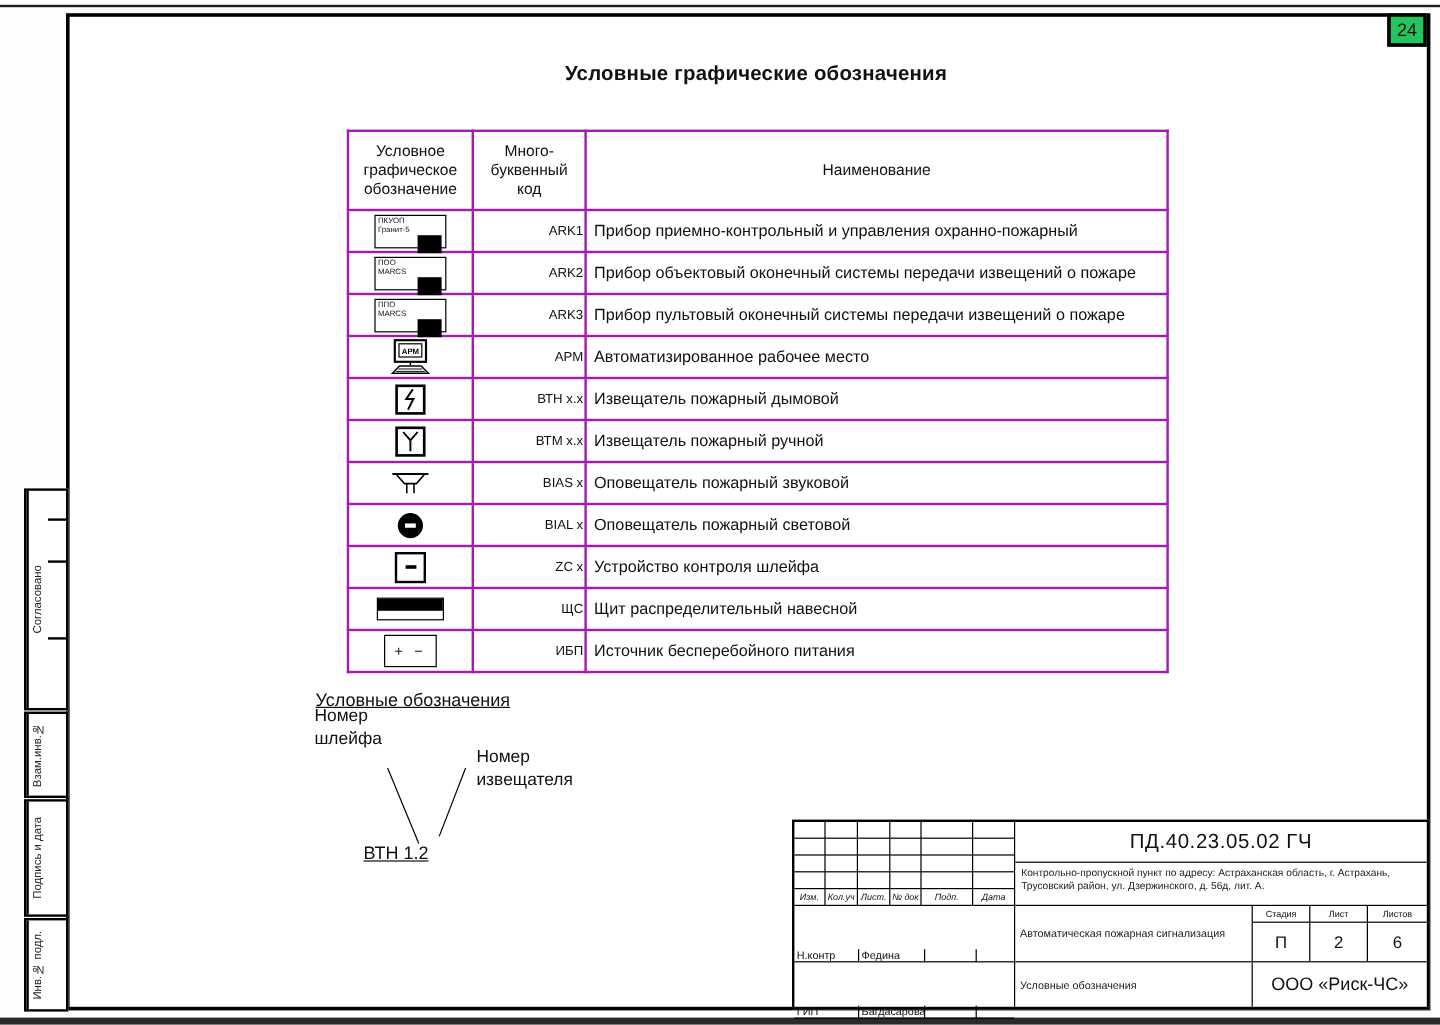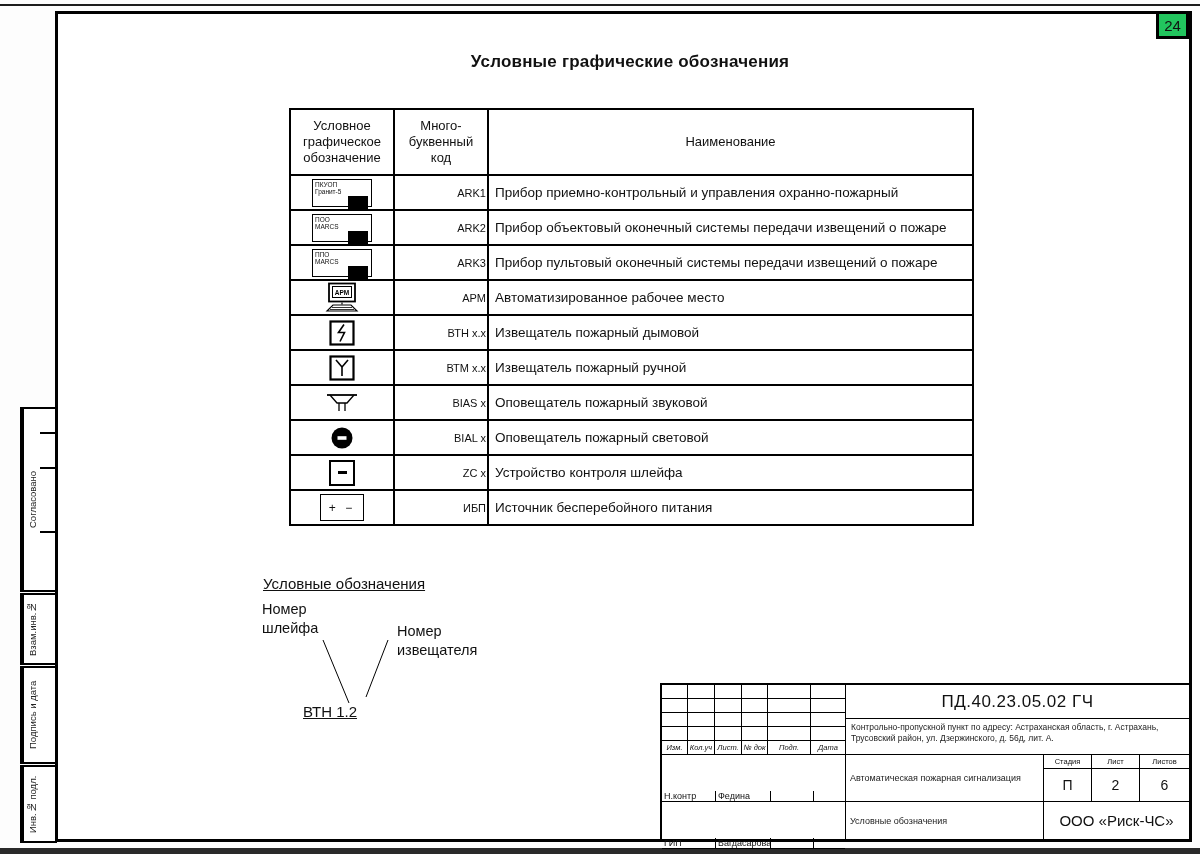--- a/index.html
+++ b/index.html
@@ -22,21 +22,21 @@
   .v-cells{width:15px;display:grid;}
   .v-cells div{border-bottom:2px solid #000;}
   .v-cells div:last-child{border-bottom:none;}
 
   
   .sheet-title{position:absolute;left:290px;top:52px;width:680px;text-align:center;
     font-size:17px;font-weight:bold;letter-spacing:.2px;}
 
   
   table.legend{position:absolute;left:289px;top:108px;width:683px;border-collapse:collapse;table-layout:fixed;background:#fff;}
-  table.legend td{border:2px solid #000000;vertical-align:middle;}
+  table.legend td{border:2px solid #a21caf;vertical-align:middle;}
   td.hdr{height:60px;text-align:center;font-size:13px;line-height:16px;padding:2px 4px;}
   td.sym{height:31px;text-align:center;}
   td.code{text-align:right;font-size:11px;}
   td.name{font-size:13.5px;padding:0 4px 0 6px;}
 
   
   .devbox{position:relative;width:58px;height:26px;border:1.5px solid #000;margin:0 auto;text-align:left;background:#fff;}
   .devbox .l1{font-size:6.5px;line-height:7.5px;padding:1px 0 0 2px;}
   .devbox .l2{font-size:6.5px;line-height:7px;padding-left:2px;}
   .devbox .sq{position:absolute;right:3px;bottom:-5px;width:20px;height:15px;background:#000;}
@@ -44,21 +44,21 @@
   .minus{width:9px;height:2.5px;background:#000;}
   .board{width:54px;height:17px;border:1.5px solid #000;margin:0 auto;background:#fff;}
   .board .top{width:100%;height:10px;background:#000;}
   .ups{width:42px;height:25px;border:1.5px solid #000;margin:0 auto;display:flex;align-items:center;justify-content:center;
     font-size:12px;letter-spacing:3px;background:#fff;}
   .iconwrap{display:flex;align-items:center;justify-content:center;}
 
   
   .note-heading{position:absolute;left:263px;top:575px;font-size:15px;text-decoration:underline;}
   .callout{position:absolute;font-size:14.5px;line-height:19px;}
-  .callout.left{left:262px;top:600px;}
+  .callout.left{left:262px;top:588px;}
   .callout.right{left:397px;top:622px;}
   .callout-lines{position:absolute;left:300px;top:633px;}
   .example{position:absolute;left:303px;top:703px;font-size:15px;text-decoration:underline;}
 
   
   .tblock{position:absolute;left:660px;top:683px;width:527px;height:154px;border:2.5px solid #000;display:flex;background:#fff;}
   .tb-left{width:183px;border-right:1.8px solid #000;display:flex;flex-direction:column;}
   .rev-grid{display:grid;grid-template-columns:26px 27px 27px 26px 43px 1fr;}
   .rev-grid div{height:13px;border-right:1.5px solid #000;border-bottom:1.5px solid #000;
     font-size:7.5px;display:flex;align-items:center;justify-content:center;overflow:hidden;white-space:nowrap;font-style:italic;}
@@ -252,20 +252,29 @@
   <tr>
     <td class="sym">
       <div class="sqbox">
             <div class="minus"></div>
           </div>
     </td>
     <td class="code">ZC x</td>
     <td class="name">Устройство контроля шлейфа</td>
   </tr>
 
+  <tr>
+    <td class="sym">
+      <div class="board">
+            <div class="top"></div>
+          </div>
+    </td>
+    <td class="code">ЩС</td>
+    <td class="name">Щит распределительный навесной</td>
+  </tr>
 
   <tr>
     <td class="sym">
       <div class="ups">
         <span>+ −</span>
       </div>
     </td>
     <td class="code">ИБП</td>
     <td class="name">Источник бесперебойного питания</td>
   </tr>

